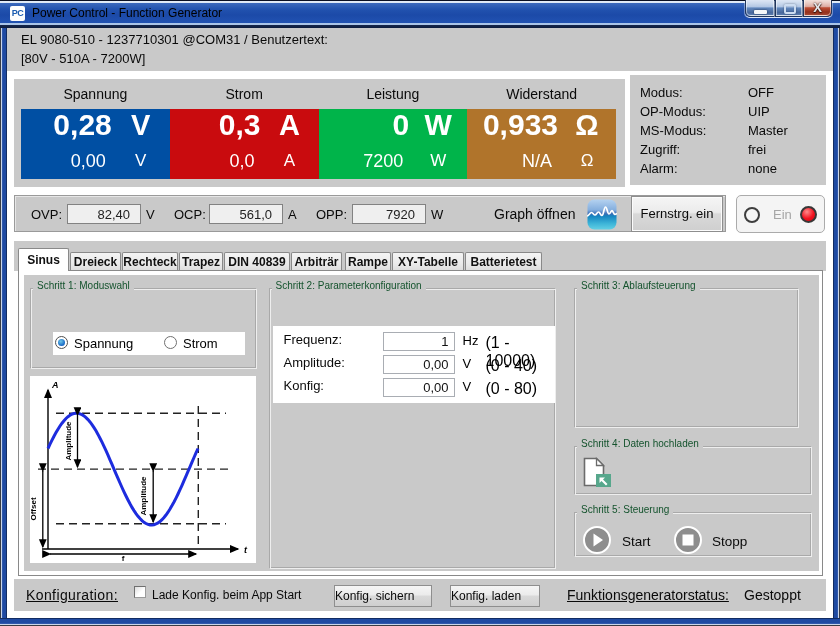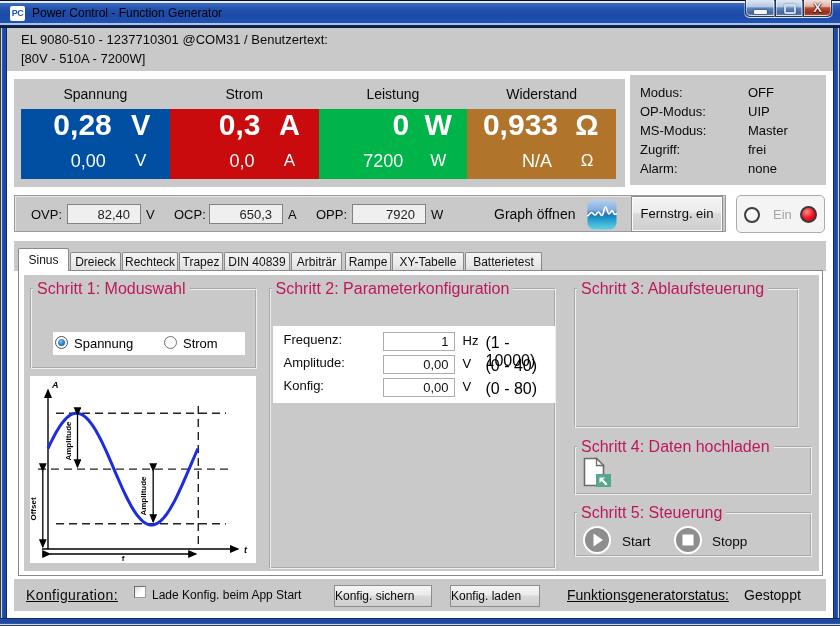--- a/index.html
+++ b/index.html
@@ -76,28 +76,28 @@
 #eingrp { left:729px; top:167px; width:89px; height:38px; background:#f4f4f4; border:1px solid #ababab; border-radius:5px; }
 #einradio { position:absolute; left:7px; top:11px; width:16px; height:16px; border-radius:50%; background:#f6f6f6; border:2px solid #3e3e3e; }
 #einlbl { position:absolute; left:36px; top:11px; font-size:13px; color:#a6a6a6; }
 #einled { position:absolute; left:63px; top:10px; width:17px; height:17px; border-radius:50%; border:2px solid #383838;
   background:radial-gradient(circle at 38% 30%, #ff8a8a 0%, #f21320 55%, #d40511 100%); }
 
 
 #tabpane { left:11px; top:242px; width:805px; height:306px; background:#fff; border:1px solid #898989; }
 #tabs { left:11px; top:220px; width:810px; height:22px; }
 .tab { position:absolute; top:4px; height:19px; background:linear-gradient(180deg,#f4f4f4 0%,#eaeaea 60%,#dcdcdc 100%);
-  border:1px solid #898989; border-bottom:none; font-size:12px; text-align:center; color:#111; line-height:18px; border-radius:2px 2px 0 0; }
+  border:1px solid #898989; border-bottom:none; font-size:12px; text-align:center; color:#111; line-height:18px; border-radius:2px 2px 0 0;font-weight:bold; }
 .tab.active { top:0px; height:23px; background:#fff; line-height:22px; z-index:5; border-radius:2px 2px 0 0; }
 #tabinner { position:absolute; left:5px; top:4px; width:795px; height:296px; background:#c9c9c9; }
 
 
 .grp { position:absolute; border:1px solid #a9a9a9; }
 .grp::after { content:""; position:absolute; inset:-1px; border:1px solid #eeeeee; transform:translate(1px,1px); pointer-events:none; }
-.grp .legend { position:absolute; top:-9px; left:2px; background:#c9c9c9; padding:0 4px; font-size:16px; color:#be185d; white-space:nowrap; z-index:1; }
+.grp .legend { position:absolute; top:-9px; left:2px; background:#c9c9c9; padding:0 4px; font-size:10px; color:#14532d; white-space:nowrap; z-index:1; }
 
 #grp1 { left:6px; top:12.5px; width:226px; height:80px; }
 #radiostrip { position:absolute; left:22px; top:43px; width:192px; height:23px; background:#fff; }
 .radio { position:absolute; top:4px; width:13px; height:13px; border-radius:50%; background:#fff; border:1px solid #707070; }
 .radio.sel { border-color:#4f4f4f; }
 .radio.sel::after { content:""; position:absolute; left:2px; top:2px; width:7px; height:7px; border-radius:50%;
   background:radial-gradient(circle at 40% 35%, #6ec6e8 0%, #1566c4 70%, #0b4ba0 100%); }
 #sinediag { left:6px; top:100.5px; width:226px; height:187px; background:#fff; }
 
 #grp2 { left:244.5px; top:12.5px; width:286px; height:280px; }
@@ -204,21 +204,21 @@
     <div class="srow" style="top:48px">MS-Modus:<span>Master</span></div>
     <div class="srow" style="top:86px">Alarm:<span>none</span></div>
     <div class="srow" style="top:67px">Zugriff:<span>frei</span></div>
   </div>
 
   <div class="abs" id="ovprow">
     <div class="olabel" style="left:16px">OVP:</div>
     <div class="oinput" style="left:52px">82,40</div>
     <div class="olabel" style="left:131px">V</div>
     <div class="olabel" style="left:159px">OCP:</div>
-    <div class="oinput" style="left:194px">650,3</div>
+    <div class="oinput" style="left:194px">561,0</div>
     <div class="olabel" style="left:273px">A</div>
     <div class="olabel" style="left:301px">OPP:</div>
     <div class="oinput" style="left:337px">7920</div>
     <div class="olabel" style="left:416px">W</div>
     <div id="graphlbl">Graph öffnen</div>
     <svg id="grapico" viewBox="0 0 30 31">
       <defs>
         <linearGradient id="gi1" x1="0" y1="0" x2="0" y2="1">
           <stop offset="0" stop-color="#b4d2f0"></stop>
             <stop offset="0.35" stop-color="#84aede"></stop>

